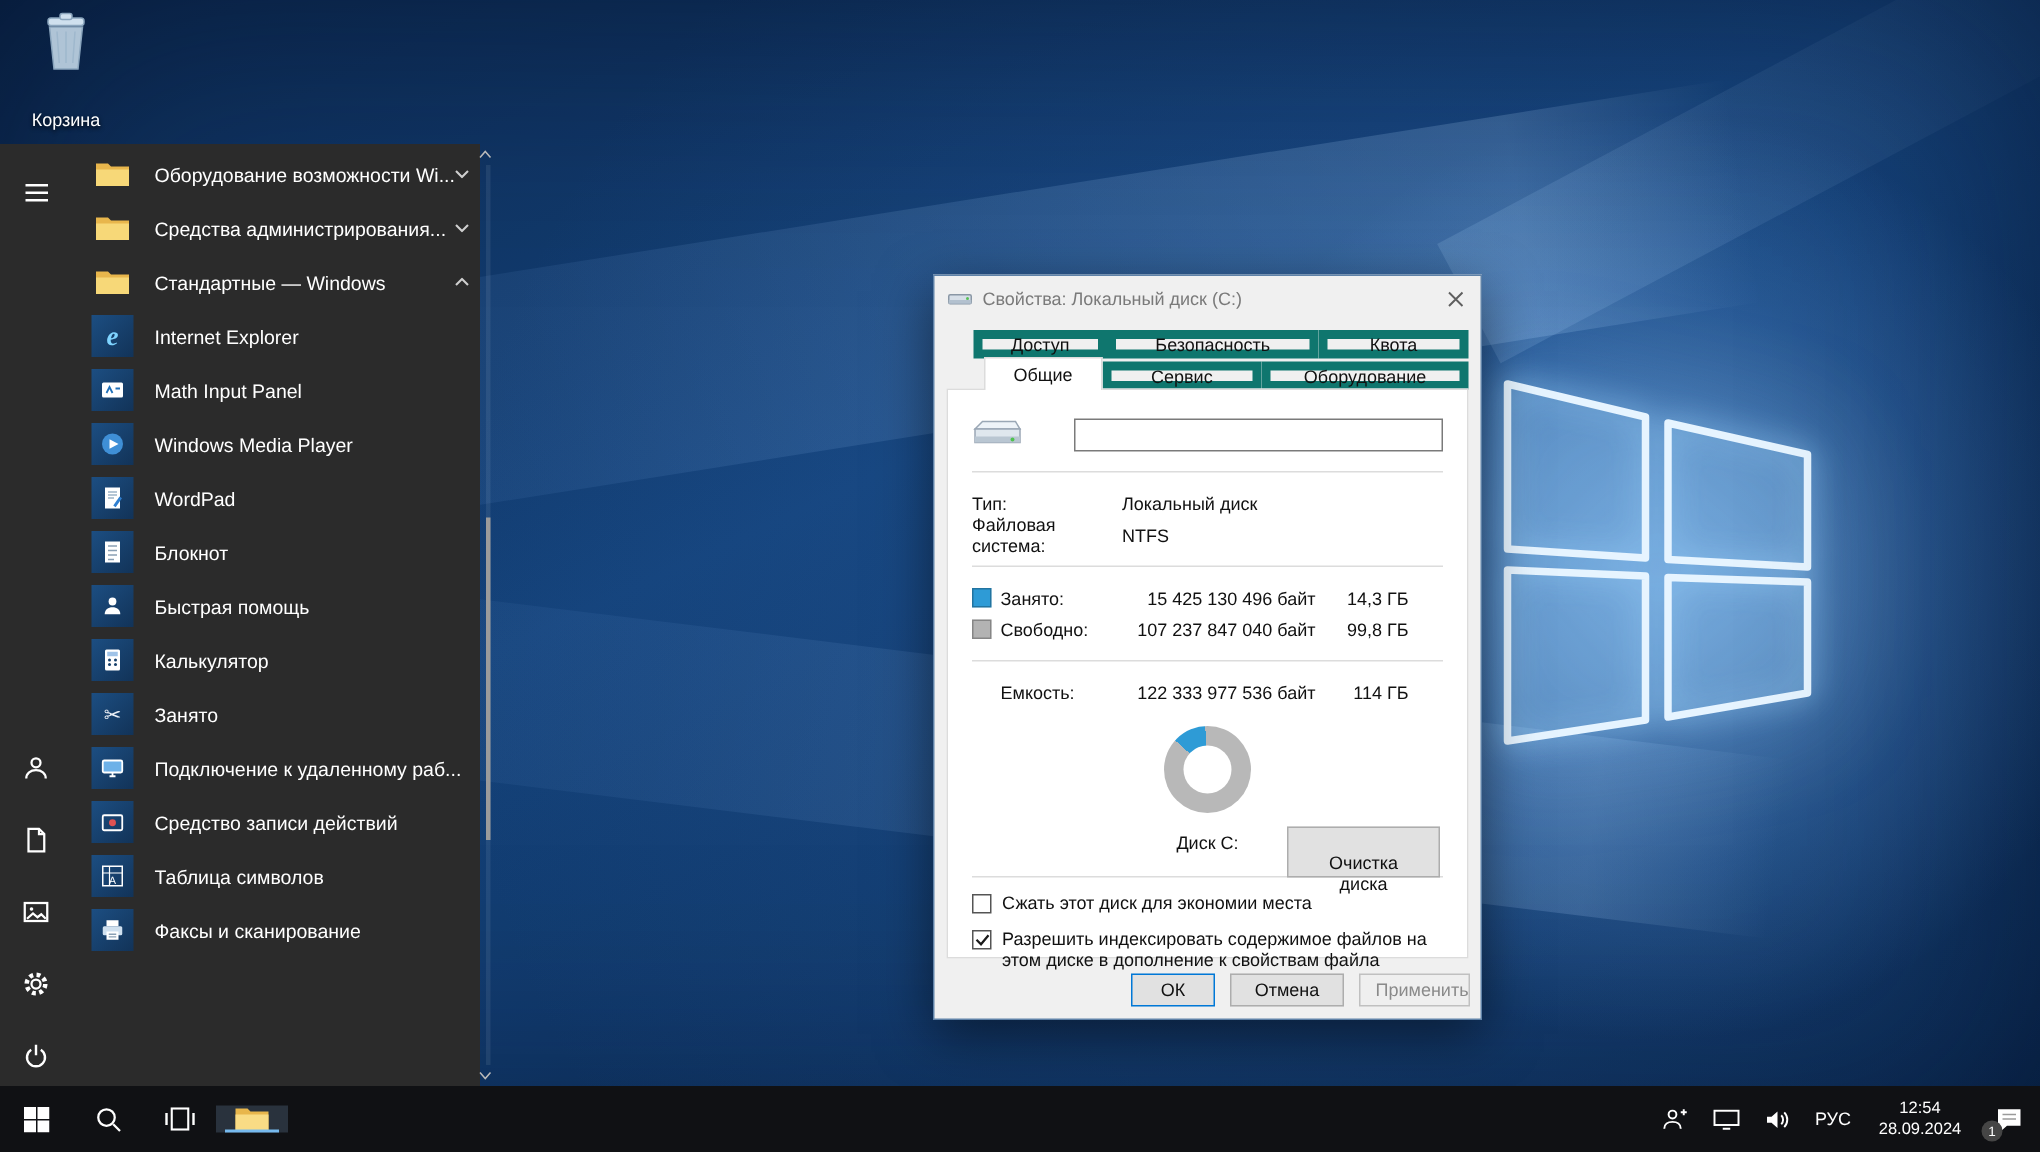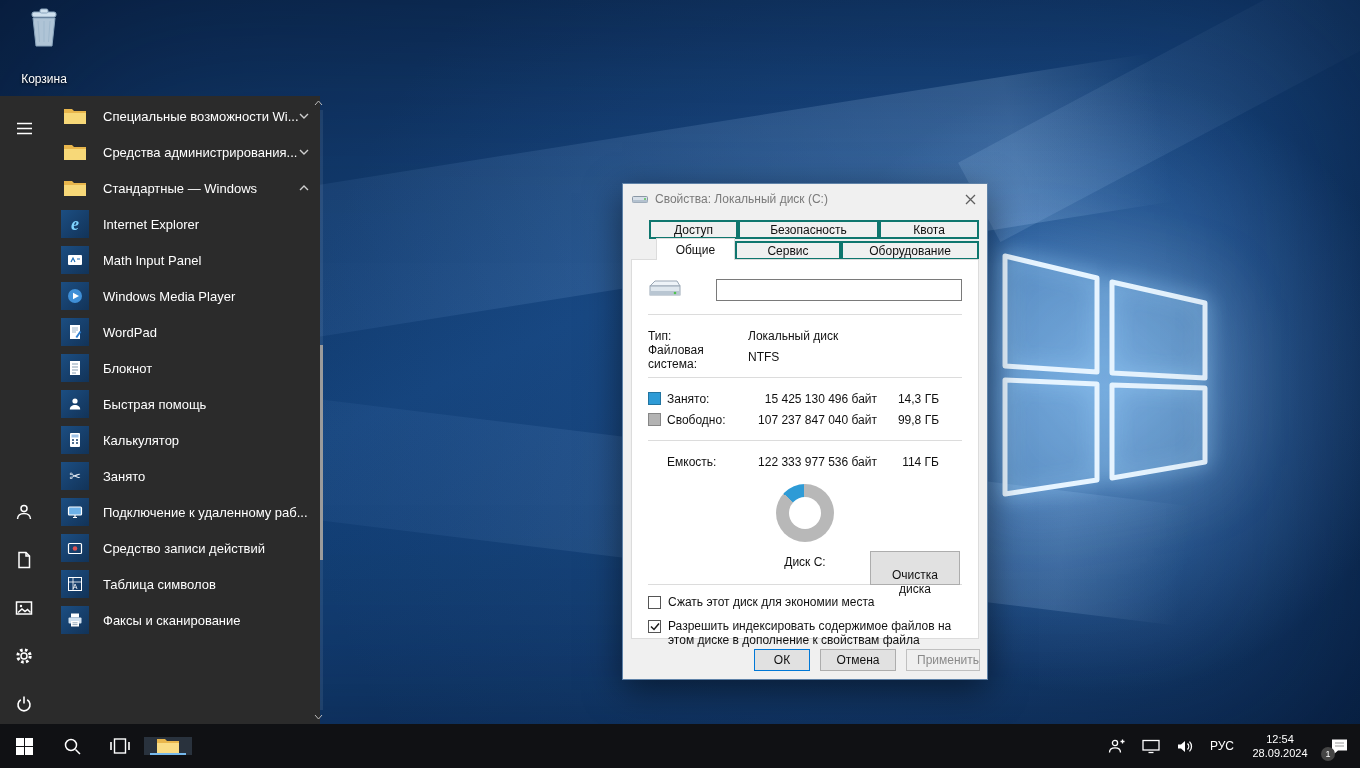--- a/index.html
+++ b/index.html
@@ -45,21 +45,21 @@
   .sm-arrow.up{top:2px;} .sm-arrow.down{bottom:2px;}
   
   .dialog{position:absolute;left:622px;top:183px;width:366px;height:497px;background:#f0f0f0;
     border:1px solid #5f82a8;box-shadow:0 10px 34px rgba(0,0,0,.5);z-index:6;font-size:12px;color:#111;box-sizing:border-box;}
   .titlebar{height:30px;display:flex;align-items:center;padding-left:9px;}
   .title-text{color:#7a7a7a;font-size:12px;margin-left:7px;flex:1;}
   .close-btn{width:34px;height:28px;display:flex;align-items:center;justify-content:center;align-self:flex-start;margin-top:1px;}
   .tabctl{margin:6px 8px 0 8px;position:relative;}
   .tabrow{display:flex;}
   .tabrow.back{padding-left:18px;}
-  .tab{box-sizing:border-box;border:2px solid #0f766e;background:#f0f0f0;display:flex;align-items:center;justify-content:center;height:19px;font-size:12px;}
+  .tab{box-sizing:border-box;border:6px solid #0f766e;background:#f0f0f0;display:flex;align-items:center;justify-content:center;height:19px;font-size:12px;}
   .tab.b1{width:89px;} .tab.b2{width:141px;} .tab.b3{width:100px;}
   .tabrow.front{margin-top:-1px;position:relative;align-items:flex-end;}
   .tab.f1{width:80px;margin-left:25px;} .tab.f2{width:108px;} .tab.f3{width:140px;}
   .tab.active{background:#fff;border:1px solid #dcdcdc;border-bottom:none;height:22px;position:relative;z-index:3;}
   .page{background:#fff;border:1px solid #dcdcdc;margin-top:-1px;height:380px;box-sizing:border-box;padding:16px 16px 0 16px;position:relative;}
   .icon-row{display:flex;align-items:center;}
   .vol-input{margin-left:34px;flex:1;height:20px;border:1px solid #7a7a7a;background:#fff;font:12px "Liberation Sans",sans-serif;padding:0 4px;outline:none;}
   .hr{height:1px;background:#dcdcdc;margin:10px 0;}
   .kv{display:flex;height:21px;align-items:center;}
   .kv .k{width:100px;flex:none;}
@@ -71,21 +71,21 @@
   .ul{width:70px;flex:none;}
   .ub{width:140px;flex:none;text-align:right;}
   .us{width:62px;flex:none;text-align:right;}
   .donut-wrap{display:flex;justify-content:center;margin-top:12px;}
   .donut{width:58px;height:58px;border-radius:50%;
     background:conic-gradient(from 312deg, #2e9bd6 0deg 45deg, #b8b8b8 45deg 360deg);
     display:flex;align-items:center;justify-content:center;}
   .hole{width:32px;height:32px;border-radius:50%;background:#fff;}
   .diskrow{position:relative;height:24px;margin-top:8px;display:flex;align-items:center;justify-content:center;}
   .wbtn{box-sizing:border-box;height:22px;background:#e1e1e1;border:1px solid #adadad;font:12px "Liberation Sans",sans-serif;color:#111;padding:0 10px;}
-  .cleanup{position:absolute;right:2px;top:1px;width:90px;padding:16px;}
+  .cleanup{position:absolute;right:2px;top:1px;width:102px;padding:16px;}
   .cbrow{display:flex;margin-top:10px;}
   .cbox{width:13px;height:13px;border:1px solid #555;background:#fff;flex:none;margin-right:7px;margin-top:1px;display:flex;align-items:center;justify-content:center;box-sizing:border-box;}
   .cbl{line-height:14px;max-width:300px;}
   .btnrow{position:absolute;right:7px;bottom:8px;display:flex;gap:10px;}
   .btn-ok{width:56px;border:1px solid #0078d7;text-align:center;}
   .btn-cancel{width:76px;}
   .btn-apply{width:74px;color:#8a8a8a;background:#efefef;border-color:#c0c0c0;}
   
   .taskbar{position:absolute;left:0;bottom:0;width:1360px;height:44px;background:#101114;display:flex;align-items:center;z-index:10;}
   .tb-btn{width:48px;display:flex;align-items:center;justify-content:center;flex:none;position:relative;}
@@ -167,21 +167,21 @@
   </div>
 
   <div class="sm-list">
     <div class="sm-item">
       <span class="ic">
           <svg width="24" height="18">
             <path d="M1 2h8l2 2h12v13H1z" fill="#e8b64c"></path>
             <path d="M1 6h22v11H1z" fill="#f7d878"></path>
           </svg>
         </span>
-      <span class="sm-label">Специальные возможности Wi...</span>
+      <span class="sm-label">Оборудование возможности Wi...</span>
       <span class="chev">
           <svg width="10" height="6">
             <path d="M1 1l4 4 4-4" stroke="#cfcfcf" fill="none" stroke-width="1.4"></path>
           </svg>
         </span>
     </div>
     <div class="sm-item">
       <span class="ic">
           <svg width="24" height="18">
             <path d="M1 2h8l2 2h12v13H1z" fill="#e8b64c"></path>

